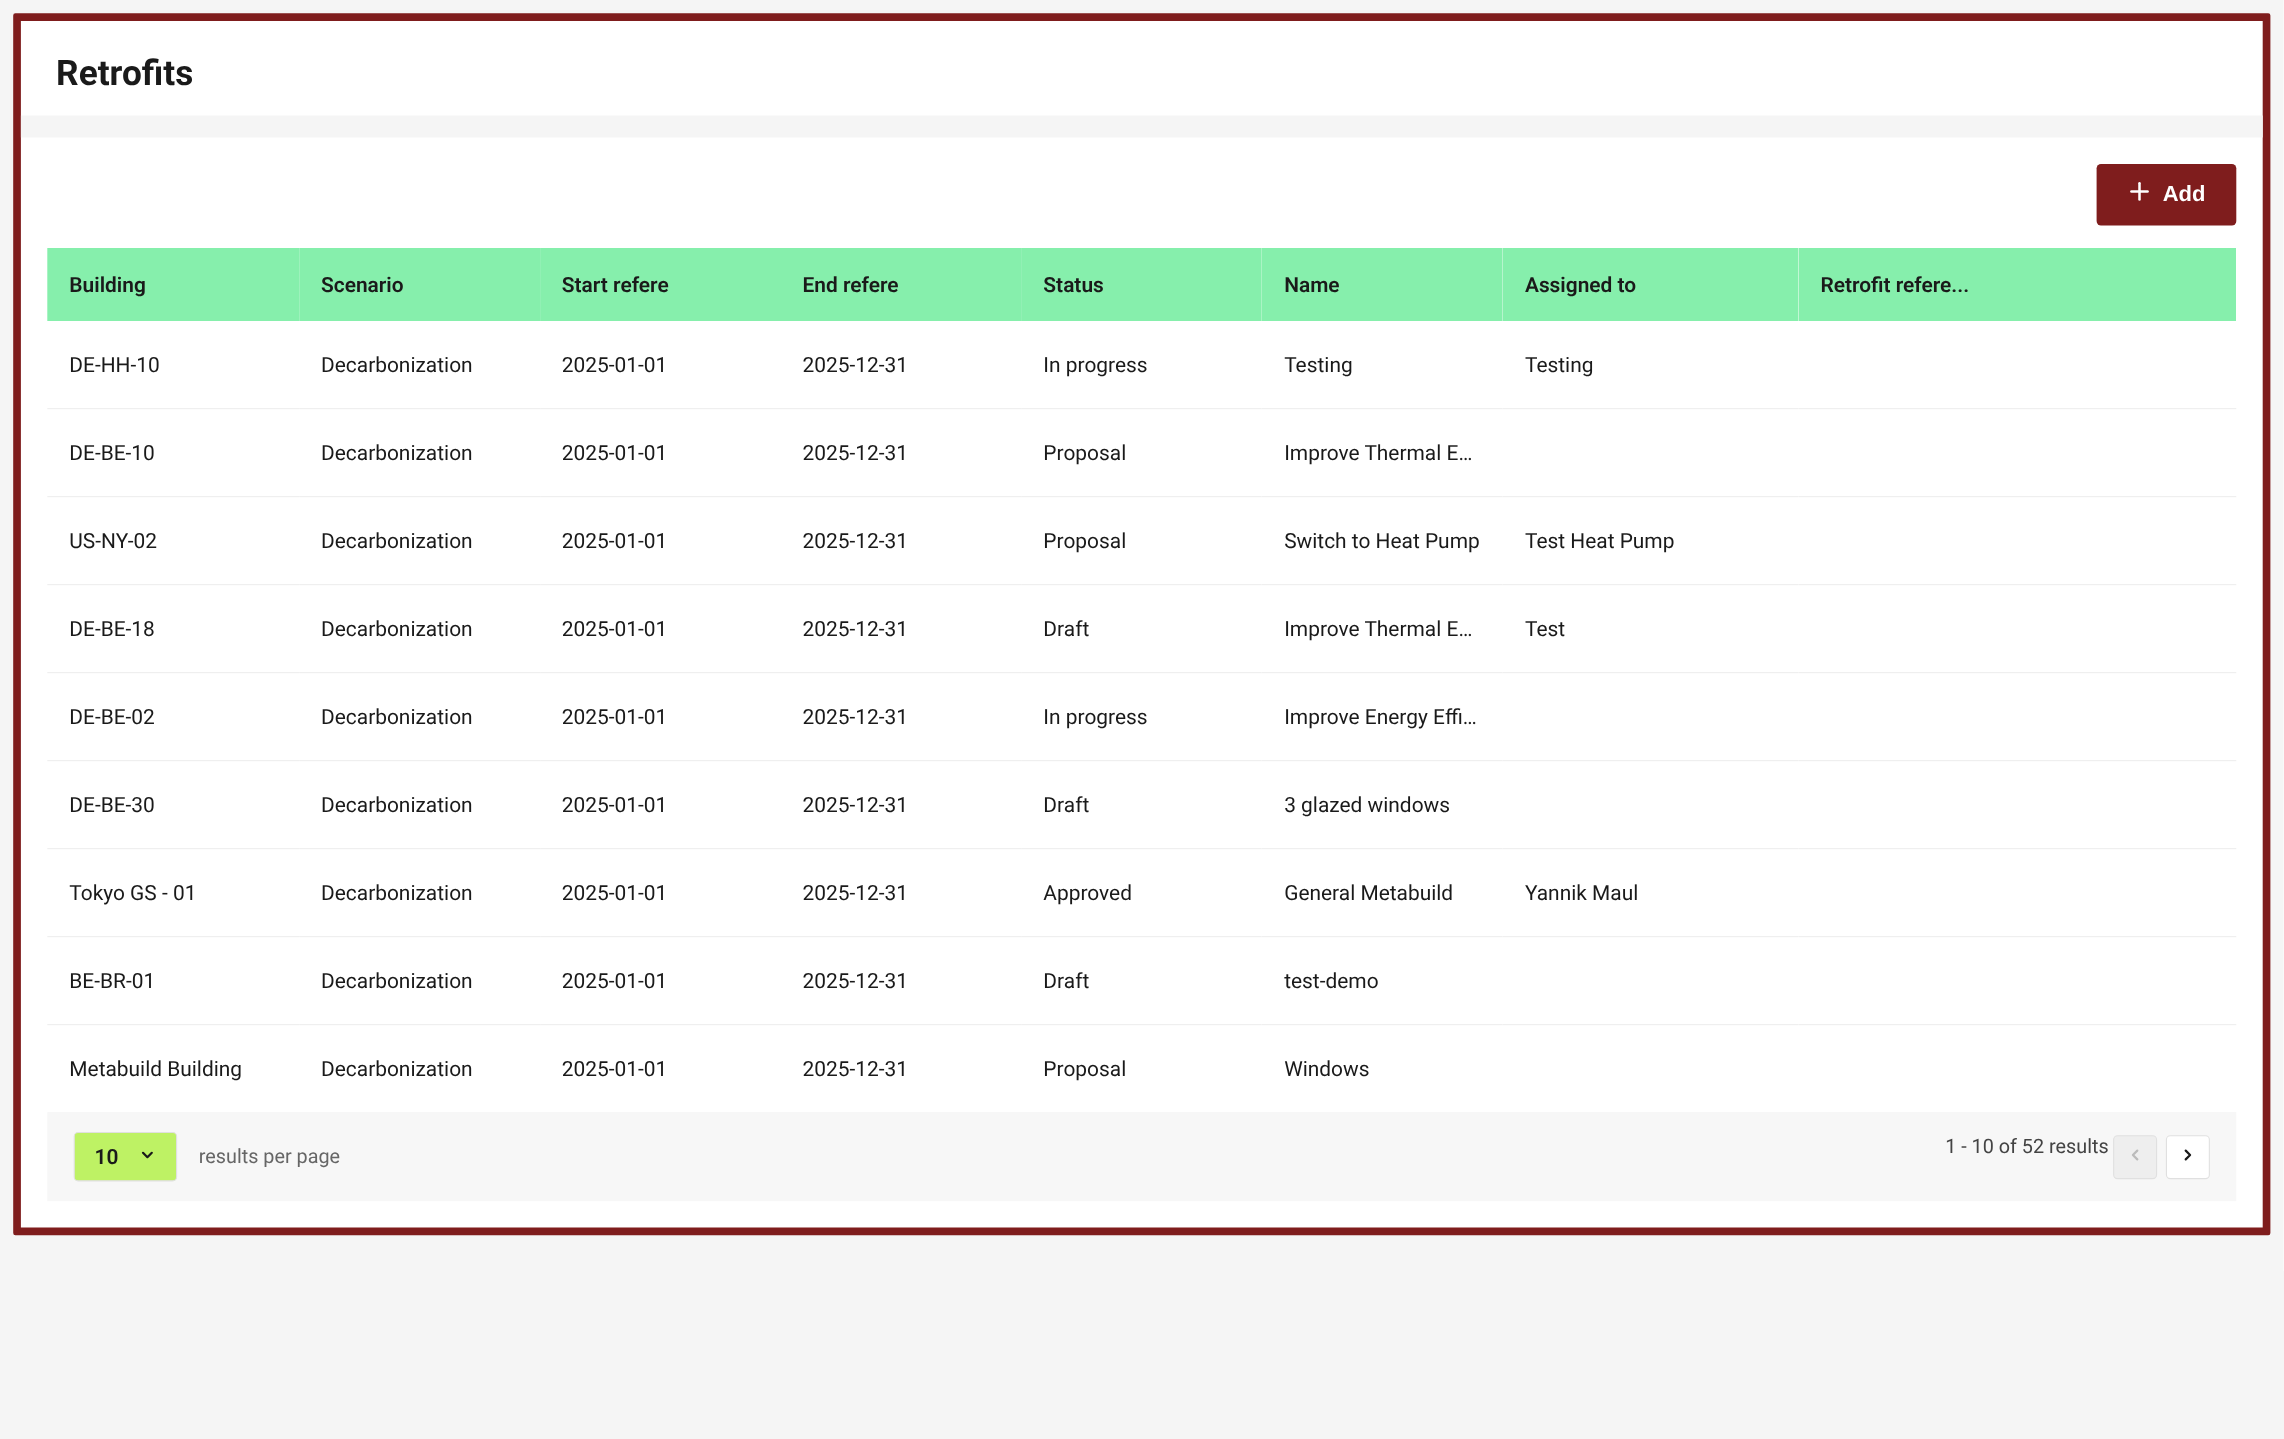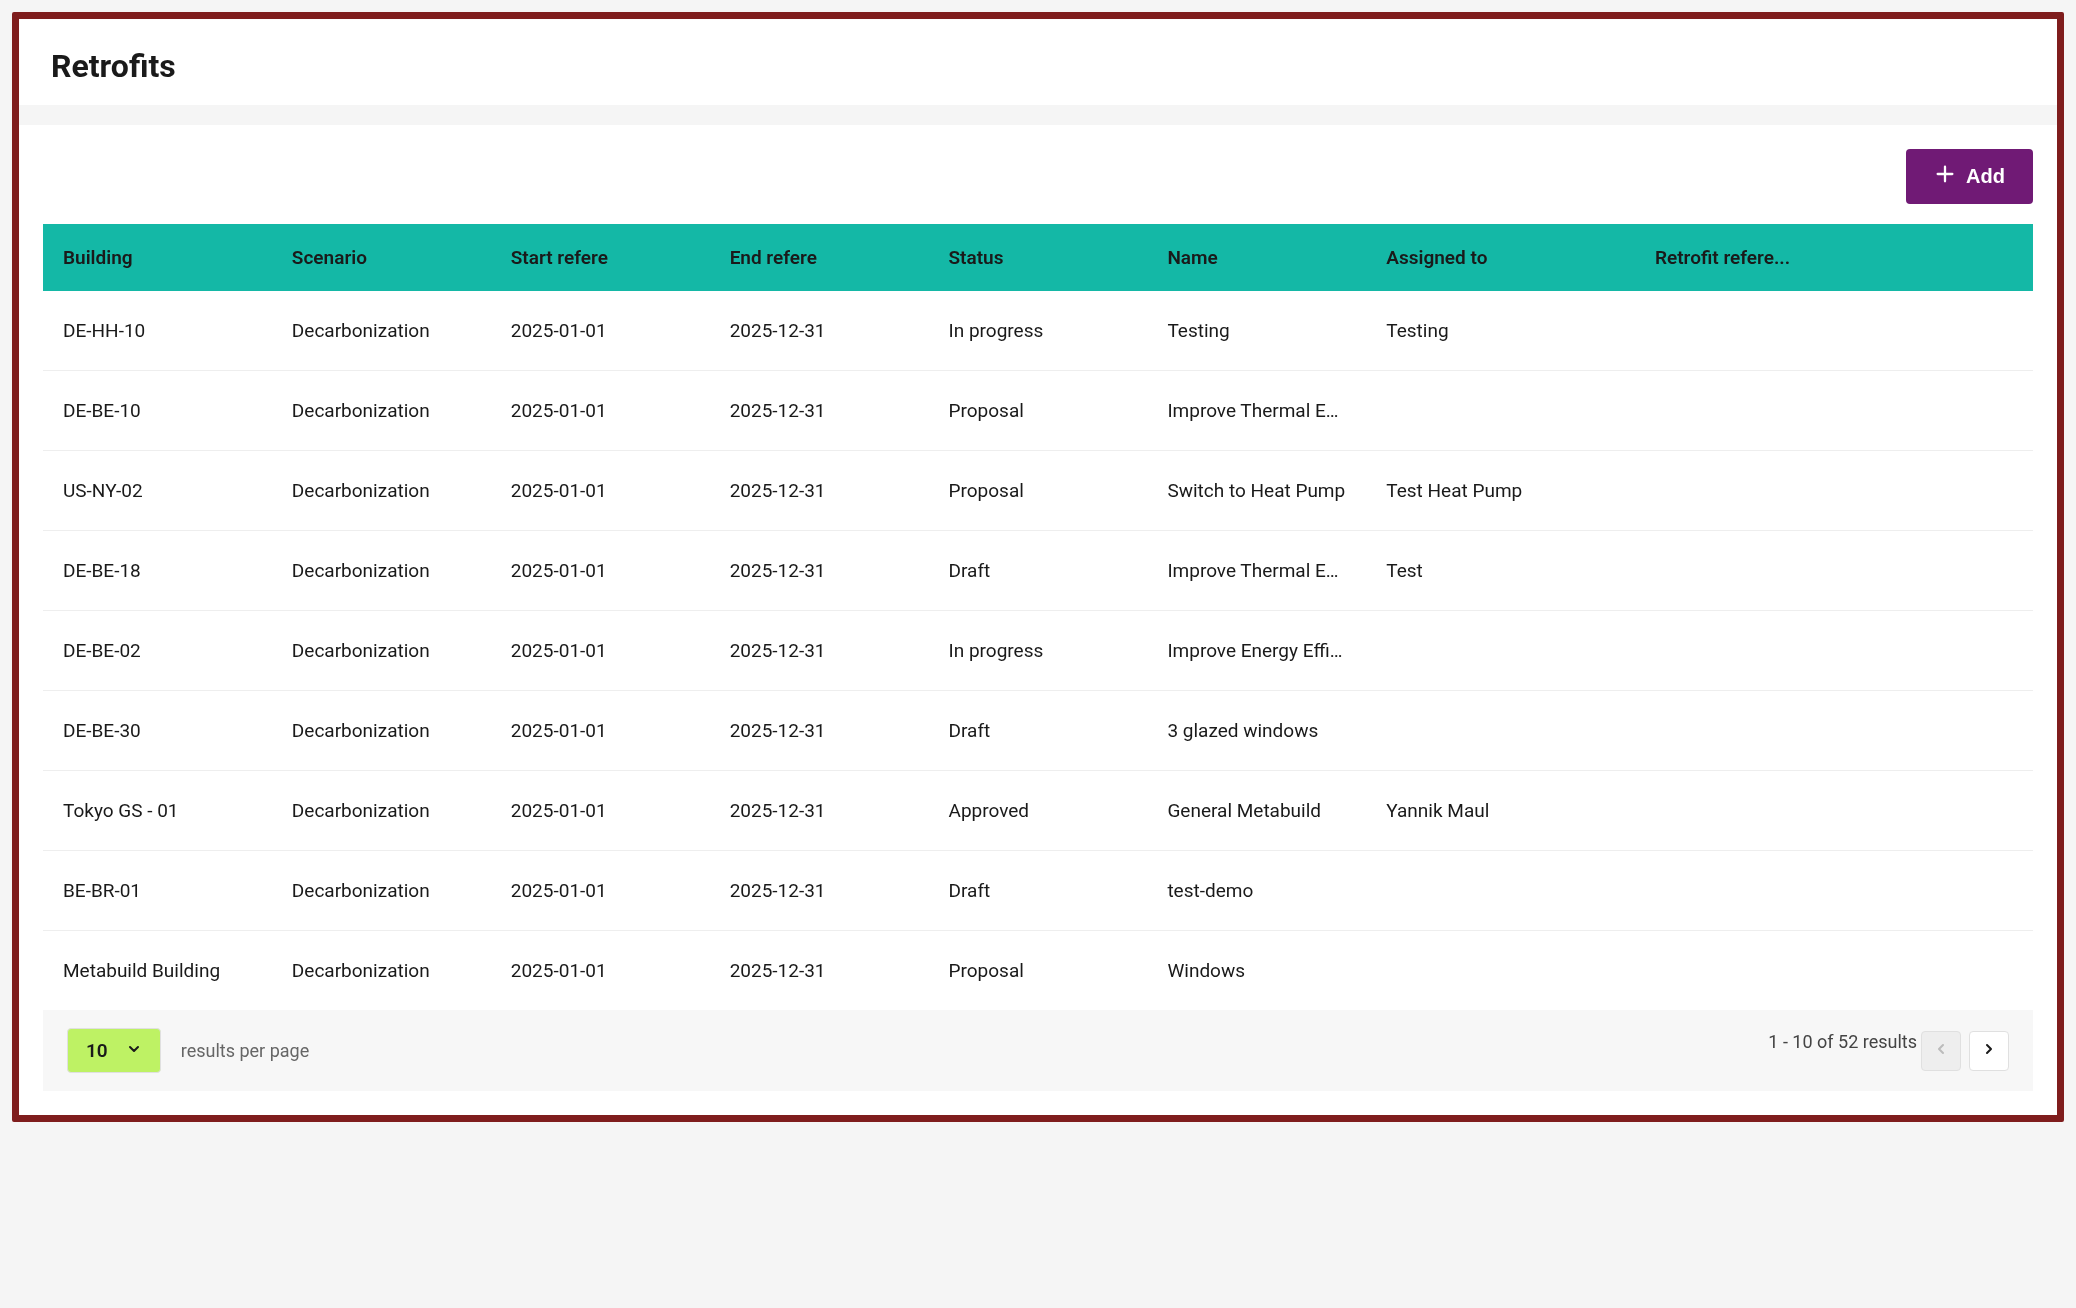--- a/index.html
+++ b/index.html
@@ -35,21 +35,21 @@
     }
     .toolbar {
       display: flex;
       justify-content: flex-end;
       padding: 0 24px 20px 24px;
     }
     .add-button {
       display: flex;
       align-items: center;
       gap: 10px;
-      background: #701a75;
+      background: #7f1d1d;
       color: #fff;
       border: none;
       padding: 14px 28px;
       font-size: 20px;
       font-weight: 600;
       border-radius: 4px;
       cursor: pointer;
     }
     .add-button svg {
       width: 22px;
@@ -57,21 +57,21 @@
     }
     .table-wrapper {
       padding: 0 24px;
     }
     table {
       width: 100%;
       border-collapse: collapse;
       table-layout: fixed;
     }
     thead tr {
-      background: #14b8a6;
+      background: #86efac;
     }
     th {
       text-align: left;
       padding: 22px 20px;
       font-size: 19px;
       font-weight: 600;
       color: #1a1a1a;
       white-space: nowrap;
       overflow: hidden;
       text-overflow: ellipsis;

